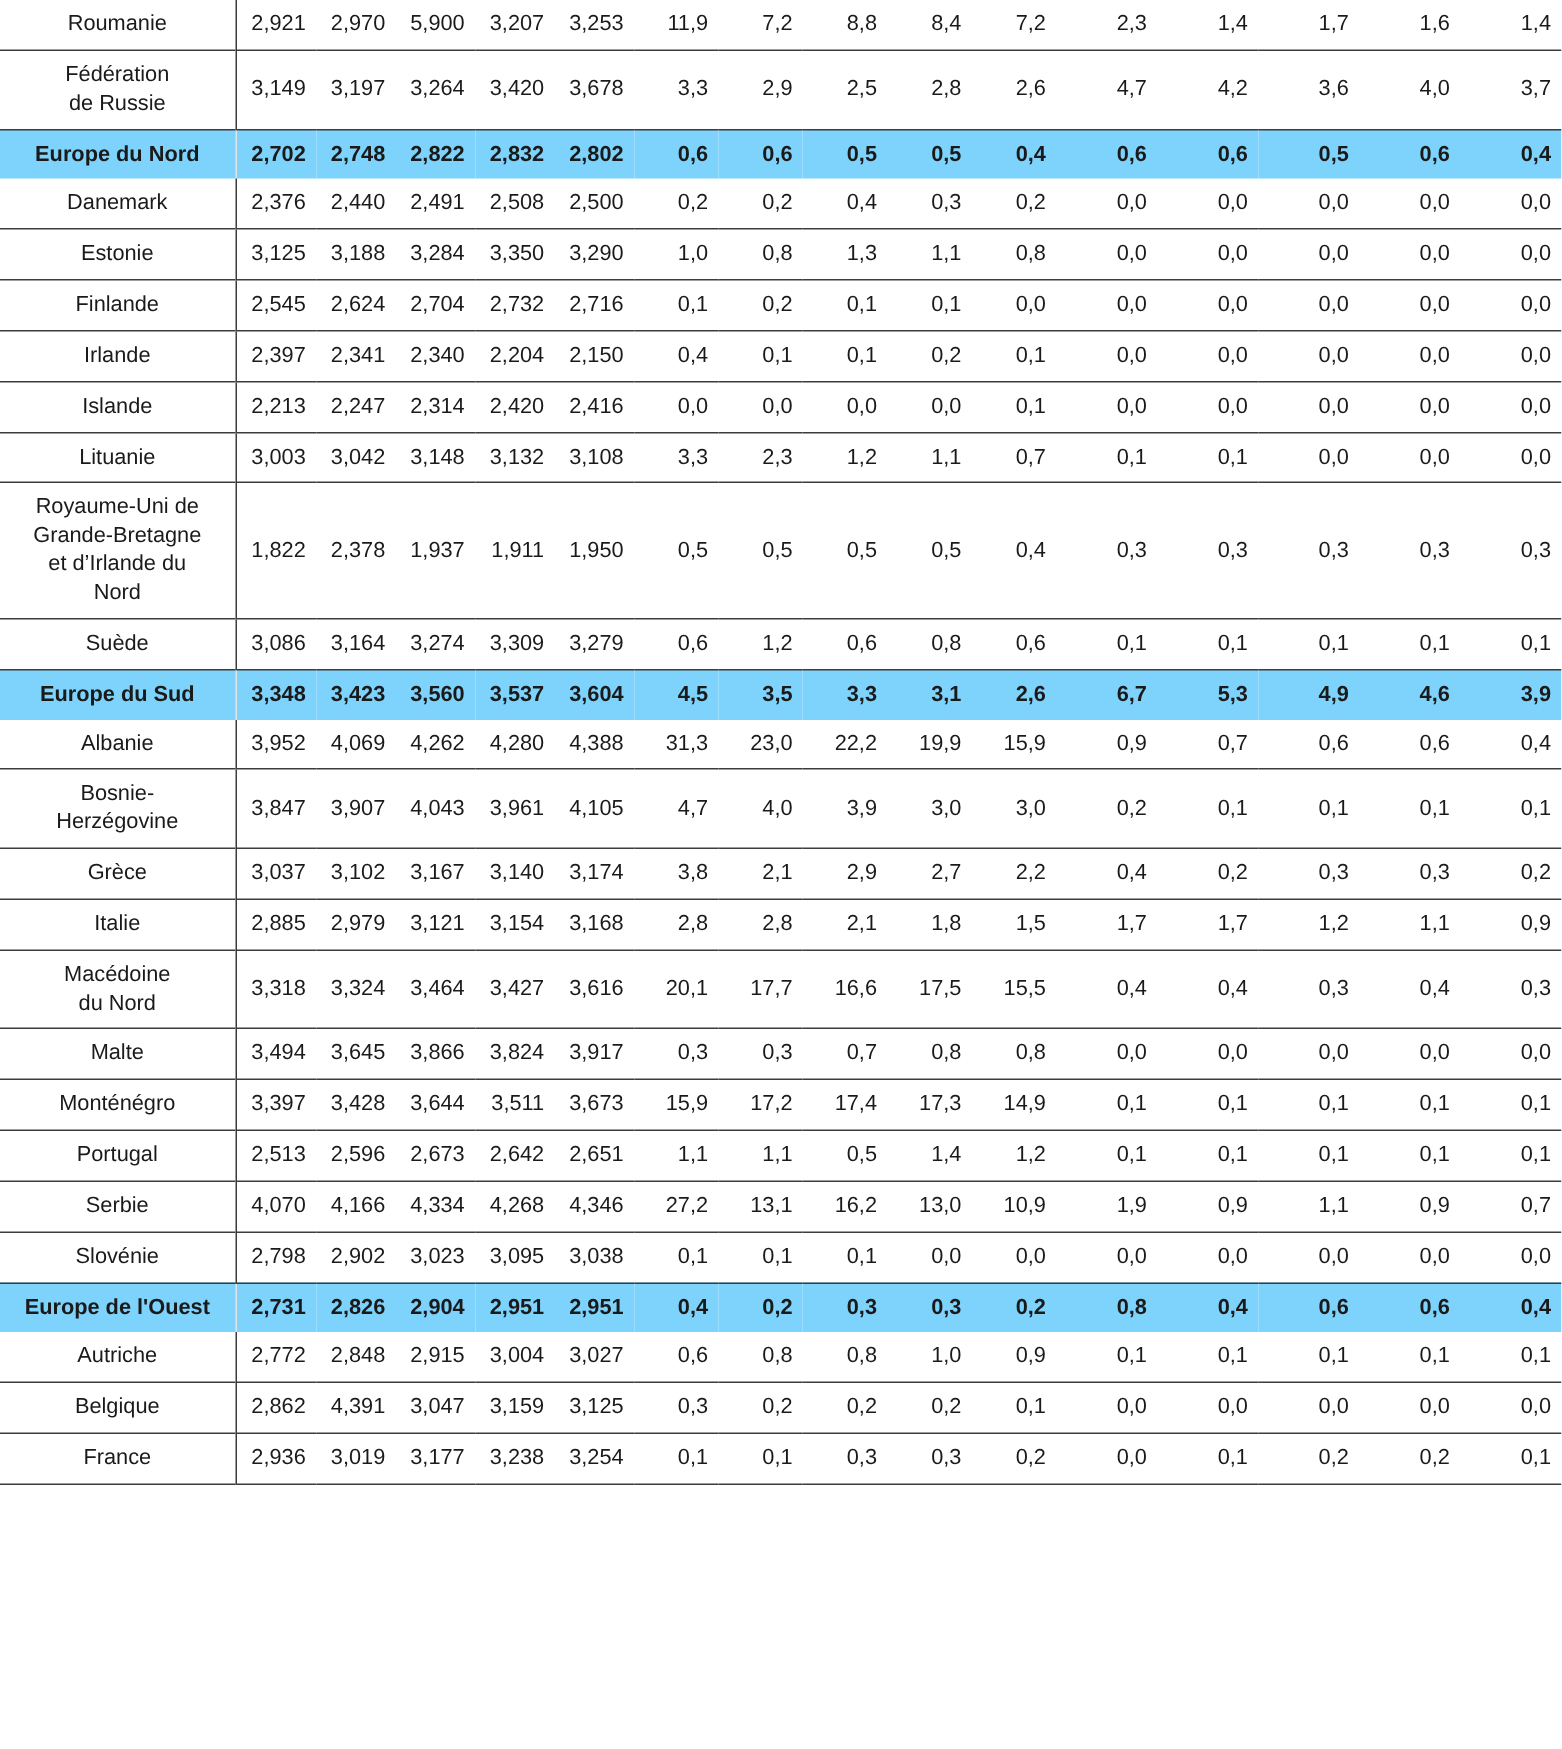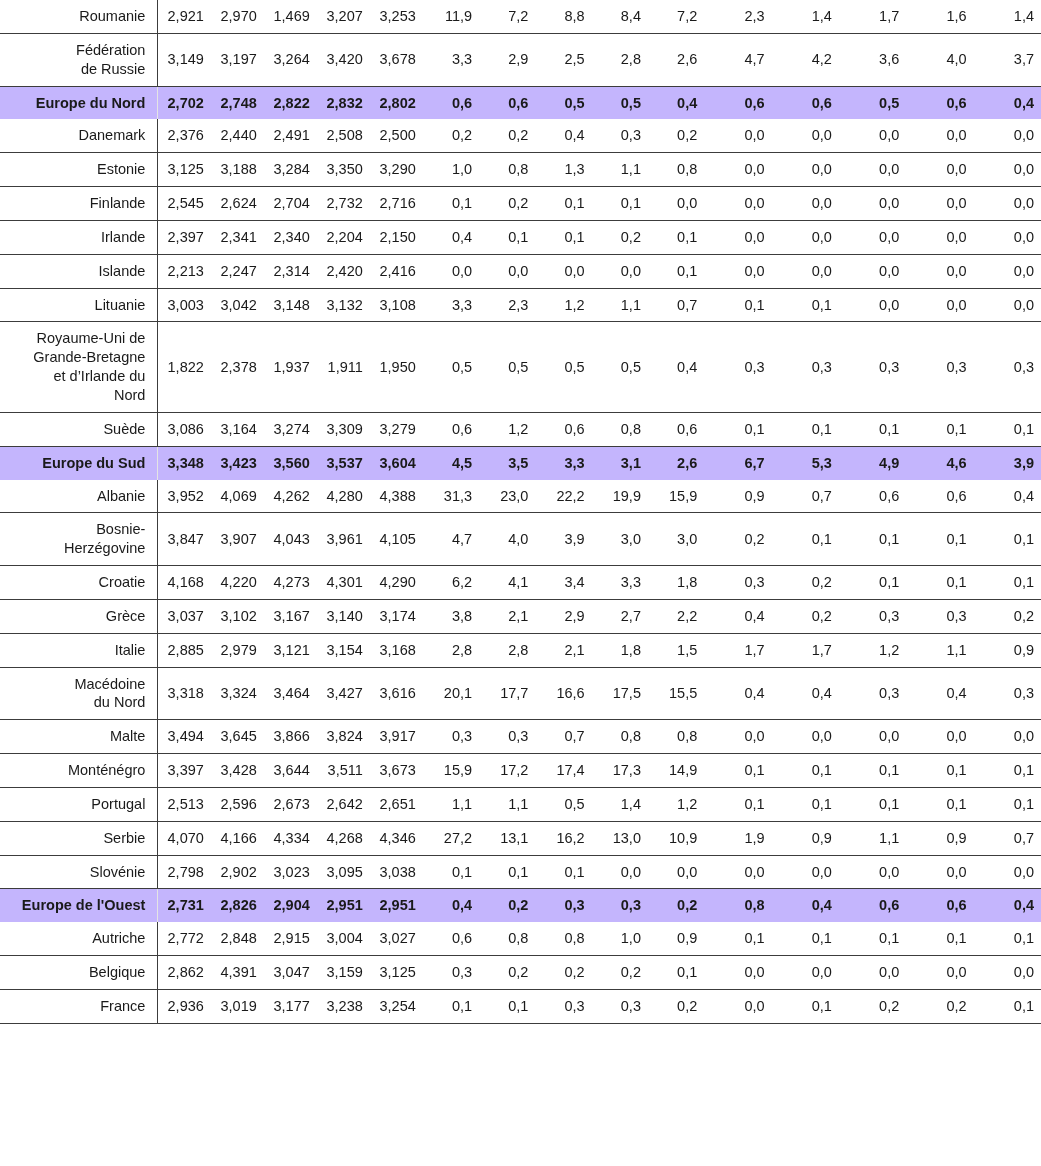--- a/index.html
+++ b/index.html
@@ -36,34 +36,34 @@
     border-top: none;
   }
   #stat-table td {
     padding: 7px 0 7px 0;
     vertical-align: middle;
     line-height: 1.3;
   }
   #stat-table td.label {
     padding-left: 11px;
     padding-right: 12px;
-    text-align: right;
+    text-align: center;
     border-right: 1.4px solid #3c3c3c;
     white-space: pre-line;
   }
   #stat-table td.num {
     text-align: right;
     padding-right: 7px;
     white-space: nowrap;
   }
   #stat-table td.gapstart {
     padding-left: 10px;
   }
   #stat-table tr.row-group {
-    background: #c4b5fd;
+    background: #7dd3fc;
     font-weight: bold;
   }
   #stat-table tr.row-group td.label {
     border-right-color: #e4e4e4;
   }
   #stat-table tr.row-top {
     border-top: none;
   }
 </style>
 </head>
@@ -86,21 +86,21 @@
       <col class="c-g3">
       <col class="c-g3">
       <col class="c-g3">
       <col class="c-g3">
   </colgroup>
   <tbody>
       <tr class="row-top">
         <td class="label">Roumanie</td>
         <td class="num">2,921</td>
         <td class="num">2,970</td>
-        <td class="num">1,469</td>
+        <td class="num">5,900</td>
         <td class="num">3,207</td>
         <td class="num">3,253</td>
         <td class="num gapstart">11,9</td>
         <td class="num">7,2</td>
         <td class="num">8,8</td>
         <td class="num">8,4</td>
         <td class="num">7,2</td>
         <td class="num gapstart">2,3</td>
         <td class="num">1,4</td>
         <td class="num">1,7</td>
@@ -340,38 +340,20 @@
         <td class="num">3,9</td>
         <td class="num">3,0</td>
         <td class="num">3,0</td>
         <td class="num gapstart">0,2</td>
         <td class="num">0,1</td>
         <td class="num">0,1</td>
         <td class="num">0,1</td>
         <td class="num">0,1</td>
       </tr>
       <tr>
-        <td class="label">Croatie</td>
-        <td class="num">4,168</td>
-        <td class="num">4,220</td>
-        <td class="num">4,273</td>
-        <td class="num">4,301</td>
-        <td class="num">4,290</td>
-        <td class="num gapstart">6,2</td>
-        <td class="num">4,1</td>
-        <td class="num">3,4</td>
-        <td class="num">3,3</td>
-        <td class="num">1,8</td>
-        <td class="num gapstart">0,3</td>
-        <td class="num">0,2</td>
-        <td class="num">0,1</td>
-        <td class="num">0,1</td>
-        <td class="num">0,1</td>
-      </tr>
-      <tr>
         <td class="label">Grèce</td>
         <td class="num">3,037</td>
         <td class="num">3,102</td>
         <td class="num">3,167</td>
         <td class="num">3,140</td>
         <td class="num">3,174</td>
         <td class="num gapstart">3,8</td>
         <td class="num">2,1</td>
         <td class="num">2,9</td>
         <td class="num">2,7</td>

